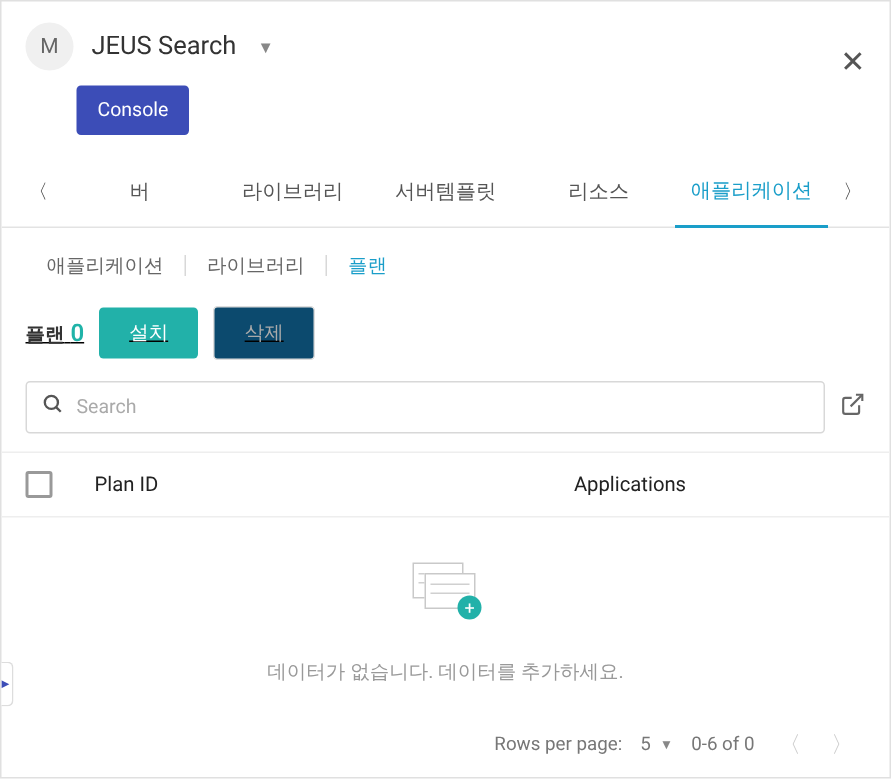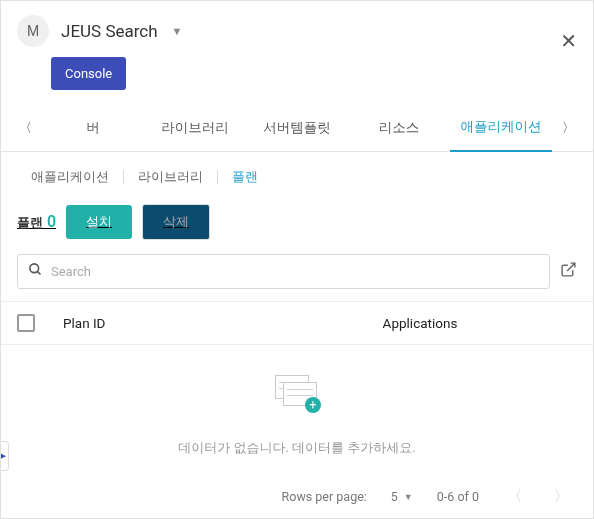--- a/index.html
+++ b/index.html
@@ -47,21 +47,21 @@
 .empty { text-align: center; padding: 30px 0 22px 0; }
 .empty-icon { display: inline-block; position: relative; width: 44px; height: 36px; }
 .empty-box { position: absolute; width: 34px; height: 24px; border: 1.5px solid #c9c9c9; background: #fff; }
 .empty-box.b1 { left: 0; top: 0; }
 .empty-box.b2 { left: 8px; top: 7px; }
 .empty-box .hline { position: absolute; left: 3px; right: 3px; top: 6px; height: 1px; background: #d0d0d0; }
 .empty-box .hline2 { top: 12px; }
 .empty-plus { position: absolute; right: -2px; bottom: -2px; width: 16px; height: 16px; border-radius: 50%; background: #22b1a9; color: #fff; font-size: 12px; line-height: 16px; text-align: center; }
 .empty-text { margin-top: 24px; font-size: 13px; color: #999; }
 
-.footer { position: absolute; bottom: 12px; right: 20px; display: flex; align-items: center; gap: 24px; font-size: 12.5px; color: #777; }
+.footer { position: absolute; bottom: 12px; right: 20px; display: flex; align-items: center; gap: 12px; font-size: 12.5px; color: #777; }
 .footer .sel { display: flex; align-items: center; gap: 6px; }
 .footer .caret { font-size: 9px; color: #888; }
 .footer .nav-arrow { color: #ccc; font-size: 15px; padding: 0 4px; cursor: pointer; }
 
 .side-indicator { position: absolute; left: -2px; top: 440px; width: 10px; height: 30px; background: #fff; border: 1px solid #ddd; border-left: none; border-radius: 0 4px 4px 0; display: flex; align-items: center; justify-content: center; }
 .side-indicator::after { content: "▶"; font-size: 7px; color: #3c4db7; }
 </style>
 </head>
 <body>
 

